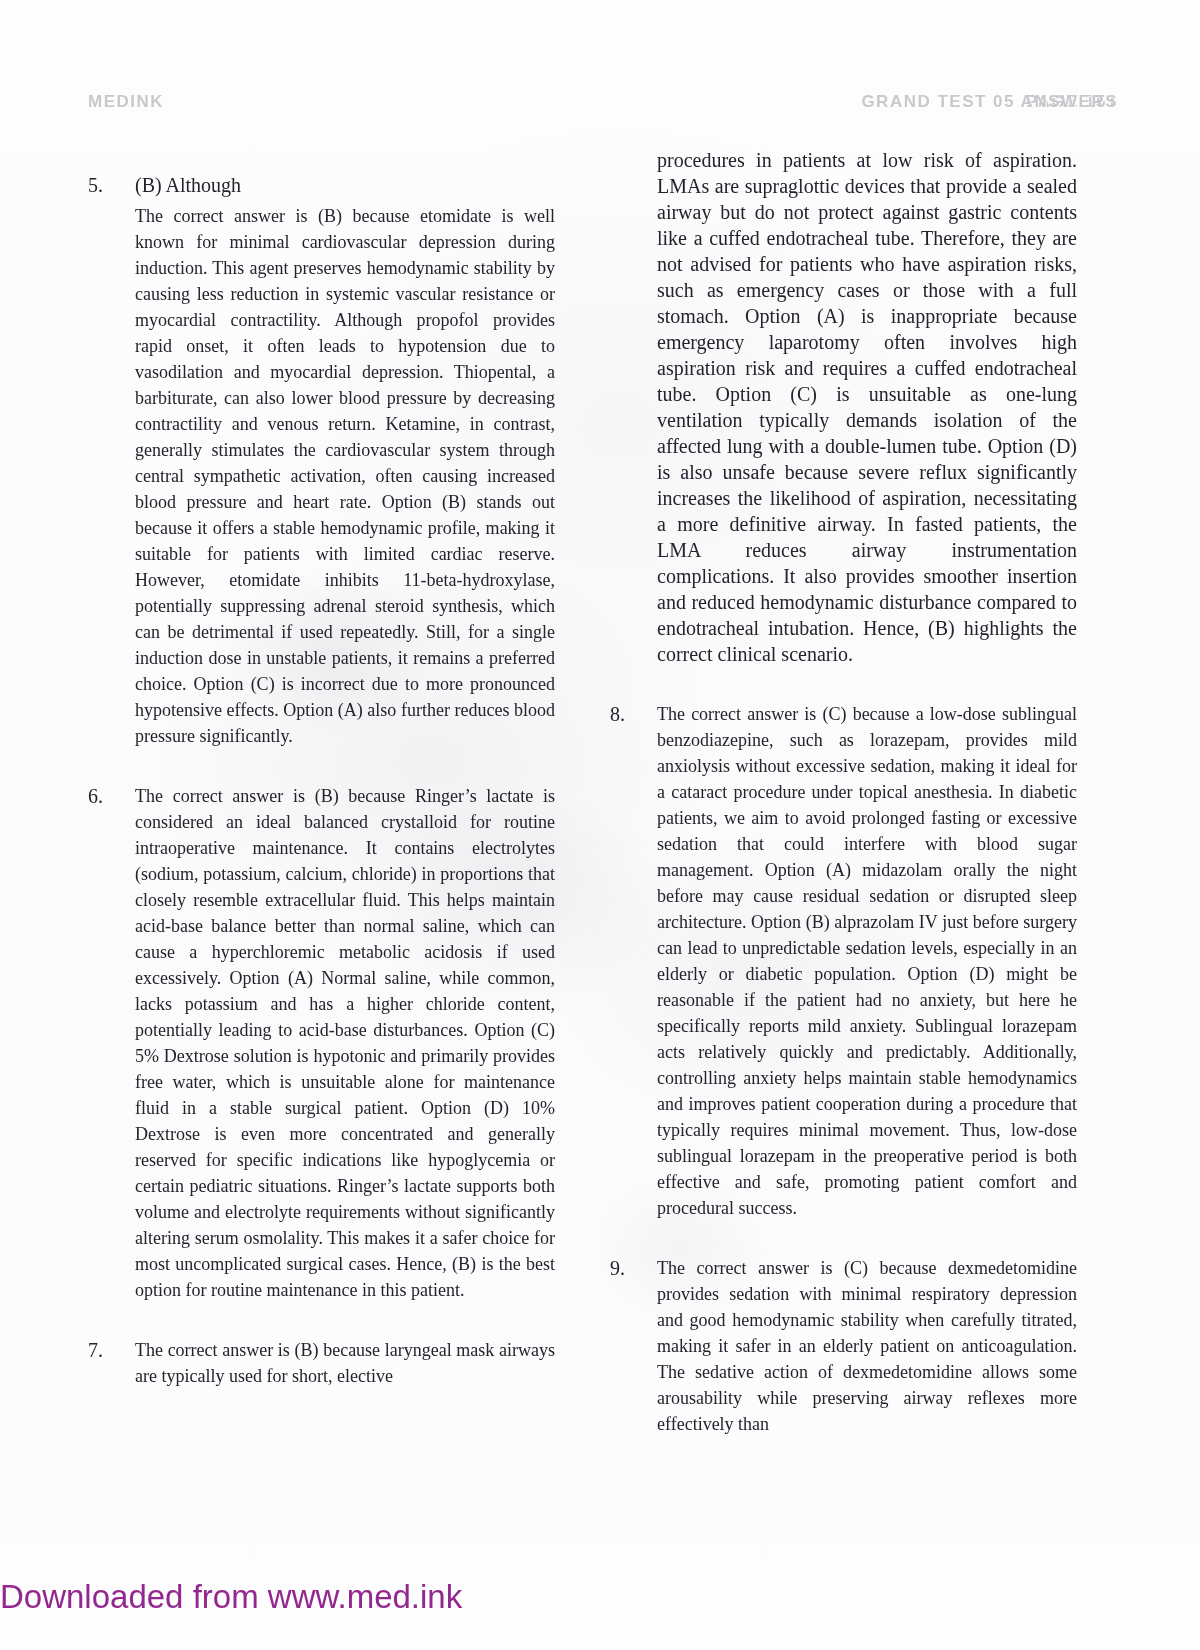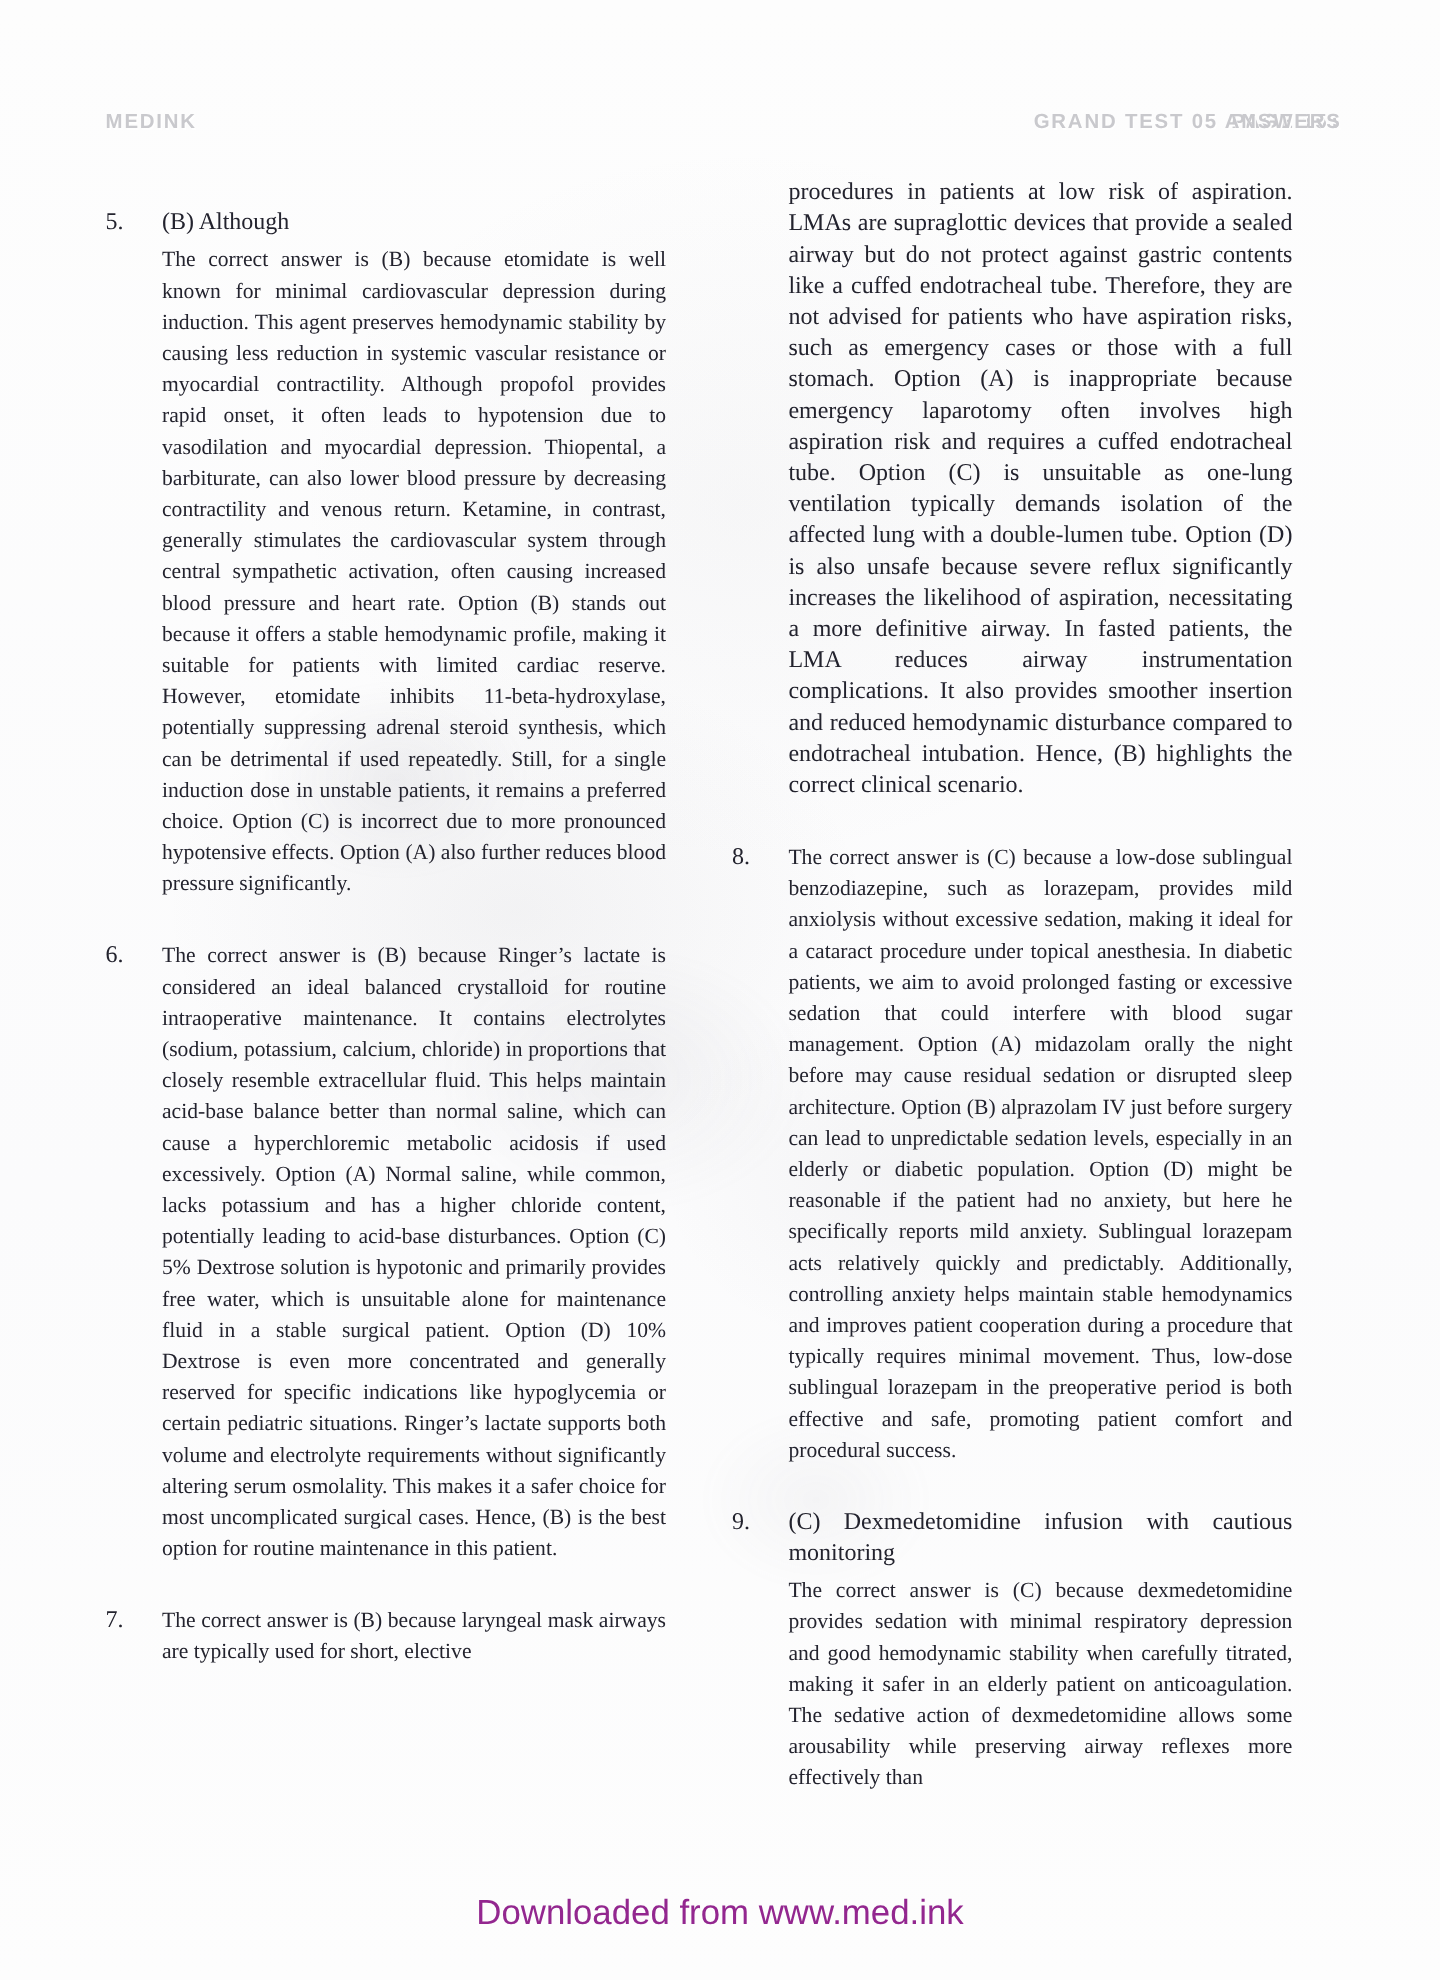--- a/index.html
+++ b/index.html
@@ -85,23 +85,23 @@
     line-height: 26px;
     text-align: justify;
     text-justify: inter-word;
     margin-bottom: 34px;
   }
   .page-footer {
     position: absolute;
     left: 0;
     right: 0;
     top: 1578px;
-    text-align: center;
+    text-align: left;
     font-family: "Liberation Sans", sans-serif;
-    font-size: 29px;
+    font-size: 33px;
     color: #93278f;
   }
 </style>
 </head>
 <body>
 
 <div class="page">
   <div class="scan-texture"></div>
 
   <div class="page-header">
@@ -136,20 +136,19 @@
     <div class="cont-para">procedures in patients at low risk of aspiration. LMAs are supraglottic devices that provide a sealed airway but do not protect against gastric contents like a cuffed endotracheal tube. Therefore, they are not advised for patients who have aspiration risks, such as emergency cases or those with a full stomach. Option (A) is inappropriate because emergency laparotomy often involves high aspiration risk and requires a cuffed endotracheal tube. Option (C) is unsuitable as one-lung ventilation typically demands isolation of the affected lung with a double-lumen tube. Option (D) is also unsafe because severe reflux significantly increases the likelihood of aspiration, necessitating a more definitive airway. In fasted patients, the LMA reduces airway instrumentation complications. It also provides smoother insertion and reduced hemodynamic disturbance compared to endotracheal intubation. Hence, (B) highlights the correct clinical scenario.</div>
     <div class="qa-item">
       <div class="qa-num">8.</div>
       <div class="qa-content">
         <div class="qa-body">The correct answer is (C) because a low-dose sublingual benzodiazepine, such as lorazepam, provides mild anxiolysis without excessive sedation, making it ideal for a cataract procedure under topical anesthesia. In diabetic patients, we aim to avoid prolonged fasting or excessive sedation that could interfere with blood sugar management. Option (A) midazolam orally the night before may cause residual sedation or disrupted sleep architecture. Option (B) alprazolam IV just before surgery can lead to unpredictable sedation levels, especially in an elderly or diabetic population. Option (D) might be reasonable if the patient had no anxiety, but here he specifically reports mild anxiety. Sublingual lorazepam acts relatively quickly and predictably. Additionally, controlling anxiety helps maintain stable hemodynamics and improves patient cooperation during a procedure that typically requires minimal movement. Thus, low-dose sublingual lorazepam in the preoperative period is both effective and safe, promoting patient comfort and procedural success.</div>
       </div>
     </div>
     <div class="qa-item">
       <div class="qa-num">9.</div>
       <div class="qa-content">
-        <div class="qa-title">(C) Dexmedetomidine infusion with cautious monitoring</div>
         <div class="qa-body">The correct answer is (C) because dexmedetomidine provides sedation with minimal respiratory depression and good hemodynamic stability when carefully titrated, making it safer in an elderly patient on anticoagulation. The sedative action of dexmedetomidine allows some arousability while preserving airway reflexes more effectively than</div>
       </div>
     </div>
   </div>
 
   <div class="page-footer">Downloaded from www.med.ink</div>
 </div>
 
 </body></html>

